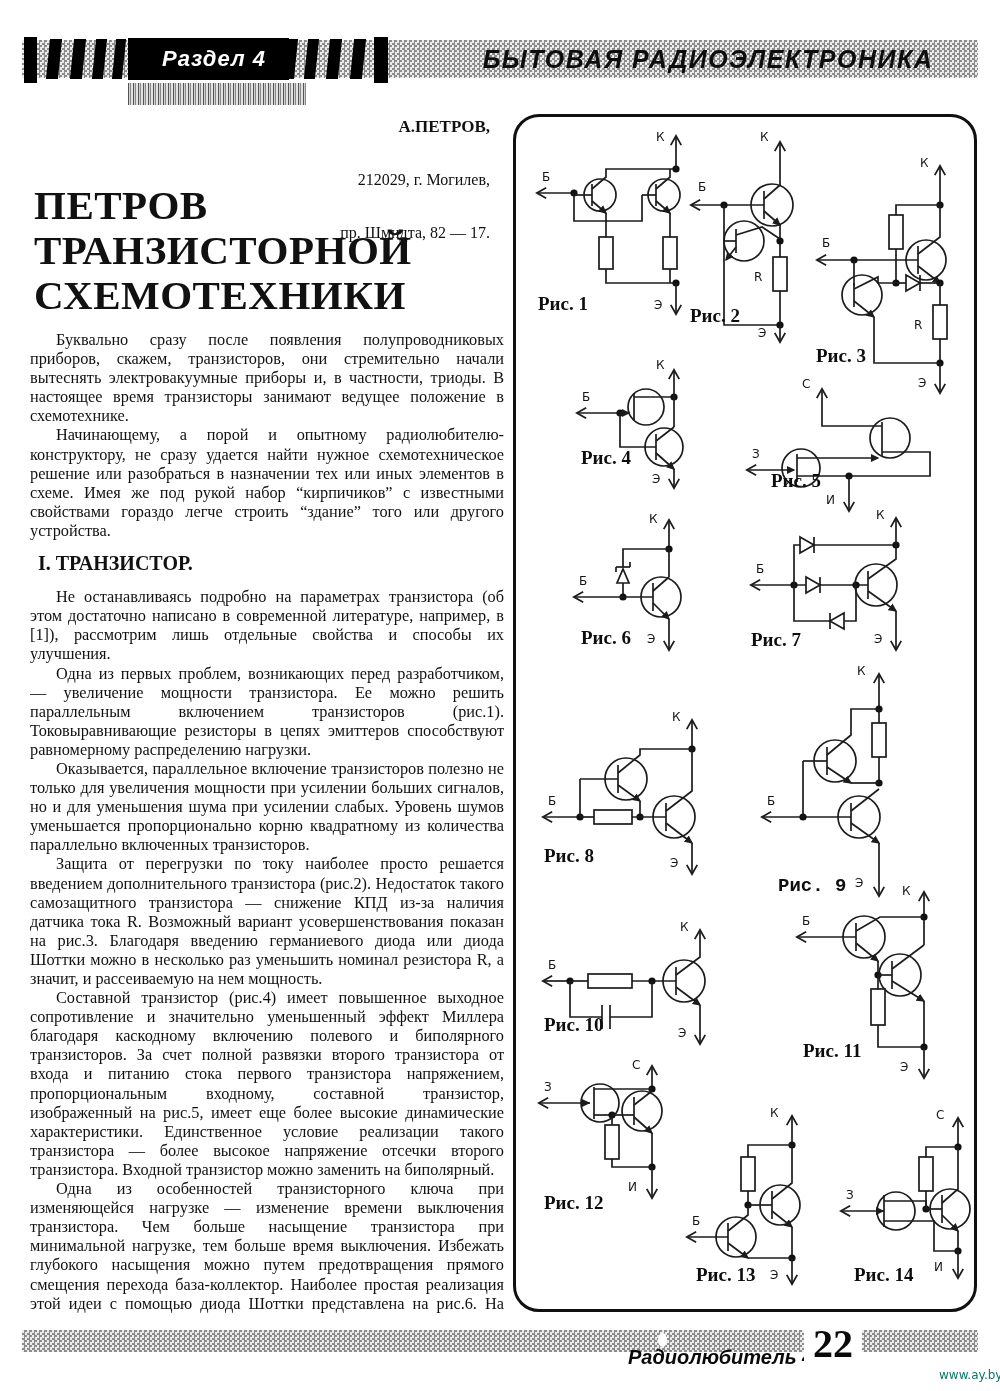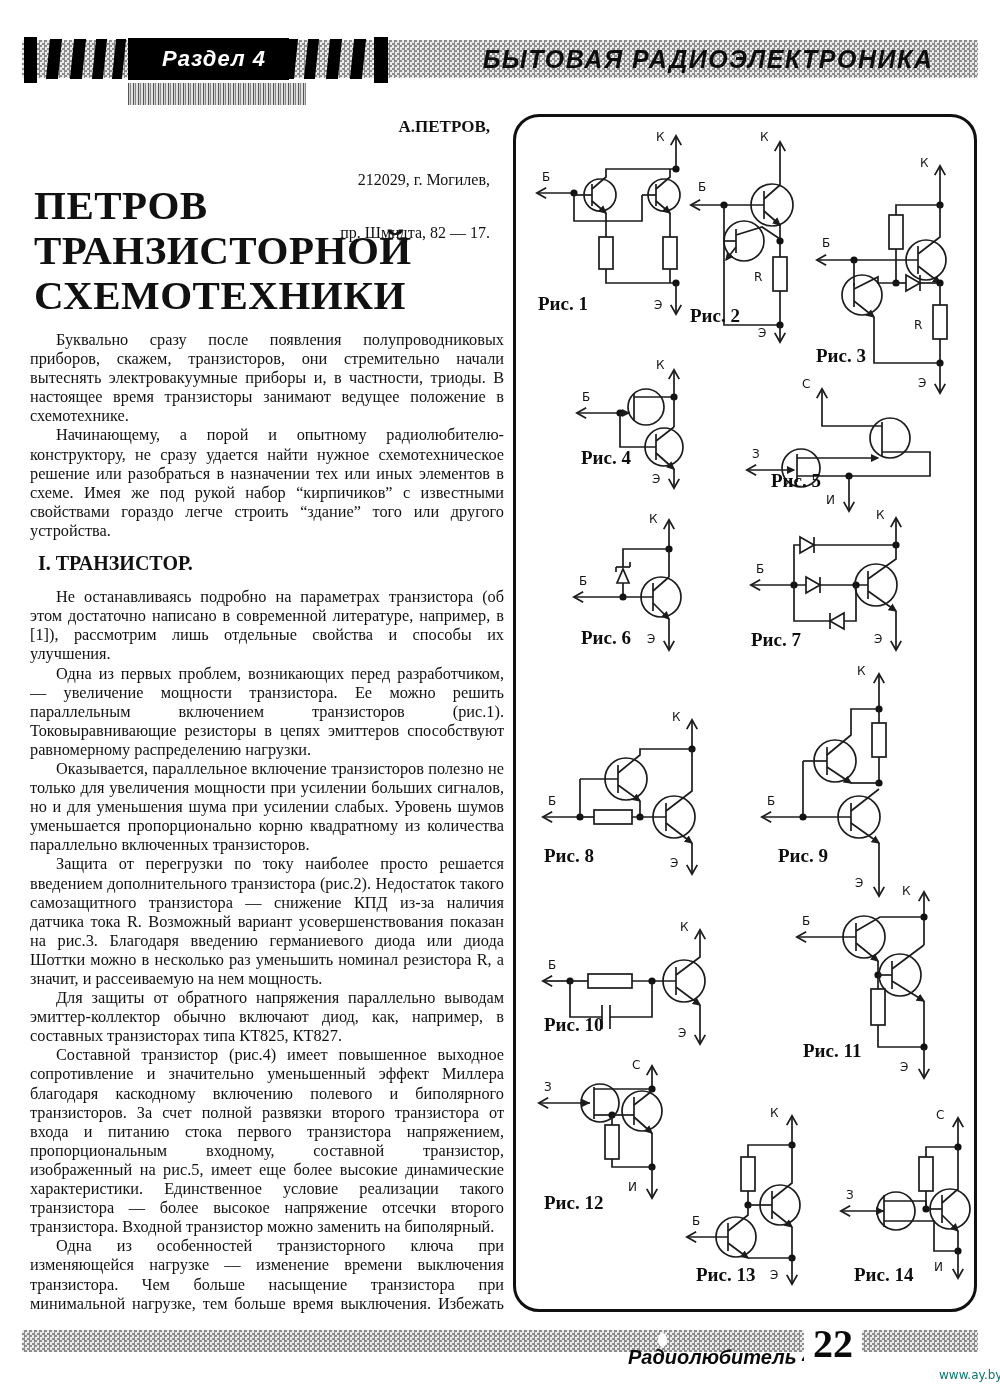--- a/index.html
+++ b/index.html
@@ -95,21 +95,20 @@
   </div>
 
   <div class="bodycol">
     <p>Буквально сразу после появления полупроводниковых приборов, скажем, транзисторов, они стремительно начали вытеснять электровакуумные приборы и, в частности, триоды. В настоящее время транзисторы занимают ведущее положение в схемотехнике.</p>
     <p>Начинающему, а порой и опытному радиолюбителю-конструктору, не сразу удается найти нужное схемотехническое решение или разобраться в назначении тех или иных элементов в схеме. Имея же под рукой набор “кирпичиков” с известными свойствами гораздо легче строить “здание” того или другого устройства.</p>
     <h3>I. ТРАНЗИСТОР.</h3>
     <p>Не останавливаясь подробно на параметрах транзистора (об этом достаточно написано в современной литературе, например, в [1]), рассмотрим лишь отдельные свойства и способы их улучшения.</p>
     <p>Одна из первых проблем, возникающих перед разработчиком, — увеличение мощности транзистора. Ее можно решить параллельным включением транзисторов (рис.1). Токовыравнивающие резисторы в цепях эмиттеров способствуют равномерному распределению нагрузки.</p>
     <p>Оказывается, параллельное включение транзисторов полезно не только для увеличения мощности при усилении больших сигналов, но и для уменьшения шума при усилении слабых. Уровень шумов уменьшается пропорционально корню квадратному из количества параллельно включенных транзисторов.</p>
     <p>Защита от перегрузки по току наиболее просто решается введением дополнительного транзистора (рис.2). Недостаток такого самозащитного транзистора — снижение КПД из-за наличия датчика тока R. Возможный вариант усовершенствования показан на рис.3. Благодаря введению германиевого диода или диода Шоттки можно в несколько раз уменьшить номинал резистора R, а значит, и рассеиваемую на нем мощность.</p>
-    <p>Для защиты от обратного напряжения параллельно выводам эмиттер-коллектор обычно включают диод, как, например, в составных транзисторах типа КТ825, КТ827.</p>
     <p>Составной транзистор (рис.4) имеет повышенное выходное сопротивление и значительно уменьшенный эффект Миллера благодаря каскодному включению полевого и биполярного транзисторов. За счет полной развязки второго транзистора от входа и питанию стока первого транзистора напряжением, пропорциональным входному, составной транзистор, изображенный на рис.5, имеет еще более высокие динамические характеристики. Единственное условие реализации такого транзистора — более высокое напряжение отсечки второго транзистора. Входной транзистор можно заменить на биполярный.</p>
     <p>Одна из особенностей транзисторного ключа при изменяющейся нагрузке — изменение времени выключения транзистора. Чем больше насыщение транзистора при минимальной нагрузке, тем больше время выключения. Избежать глубокого насыщения можно путем предотвращения прямого смещения перехода база-коллектор. Наиболее простая реализация этой идеи с помощью диода Шоттки представлена на рис.6. На рис.7 изображен более сложный вариант — схема Бейкера.</p>
 
   </div>
 
   <div class="panel">
 
     <div class="fig" style="left:18px;top:8px;">
       <svg width="160" height="200">
         <line class="w" x1="40" y1="68" x2="4" y2="68" marker-end="url(#ao)"></line>
@@ -353,21 +352,21 @@
         <line class="w" x1="92" y1="138" x2="92" y2="166"></line>
         <line class="w" x1="92" y1="152" x2="4" y2="152" marker-end="url(#ao)"></line>
         <text class="lb" x="8" y="140">Б</text>
         <circle class="dt" cx="44" cy="152" r="3.6"></circle>
         <line class="w" x1="44" y1="152" x2="44" y2="96"></line>
         <line class="w" x1="92" y1="146" x2="120" y2="124"></line>
         <line class="w" x1="92" y1="158" x2="120" y2="178" marker-end="url(#af)"></line>
         <line class="w" x1="120" y1="178" x2="120" y2="230" marker-end="url(#ao)"></line>
         <text class="lb" x="96" y="222">Э</text>
       </svg>
-      <div class="figcap" style="left:19px;top:180px;">Рис. 9</div>
+      <div class="figcap" style="left:19px;top:210px;font-family:Liberation Mono, monospace;">Рис. 9</div>
     </div>
 
     <div class="fig" style="left:24px;top:802px;">
       <svg width="200" height="135">
         <line class="w" x1="30" y1="62" x2="4" y2="62" marker-end="url(#ao)"></line>
         <text class="lb" x="8" y="50">Б</text>
         <circle class="dt" cx="30" cy="62" r="3.6"></circle>
         <line class="w" x1="30" y1="62" x2="48" y2="62"></line>
         <rect class="cp" x="48" y="55" width="44" height="14"></rect>
         <line class="w" x1="92" y1="62" x2="136" y2="62"></line>

